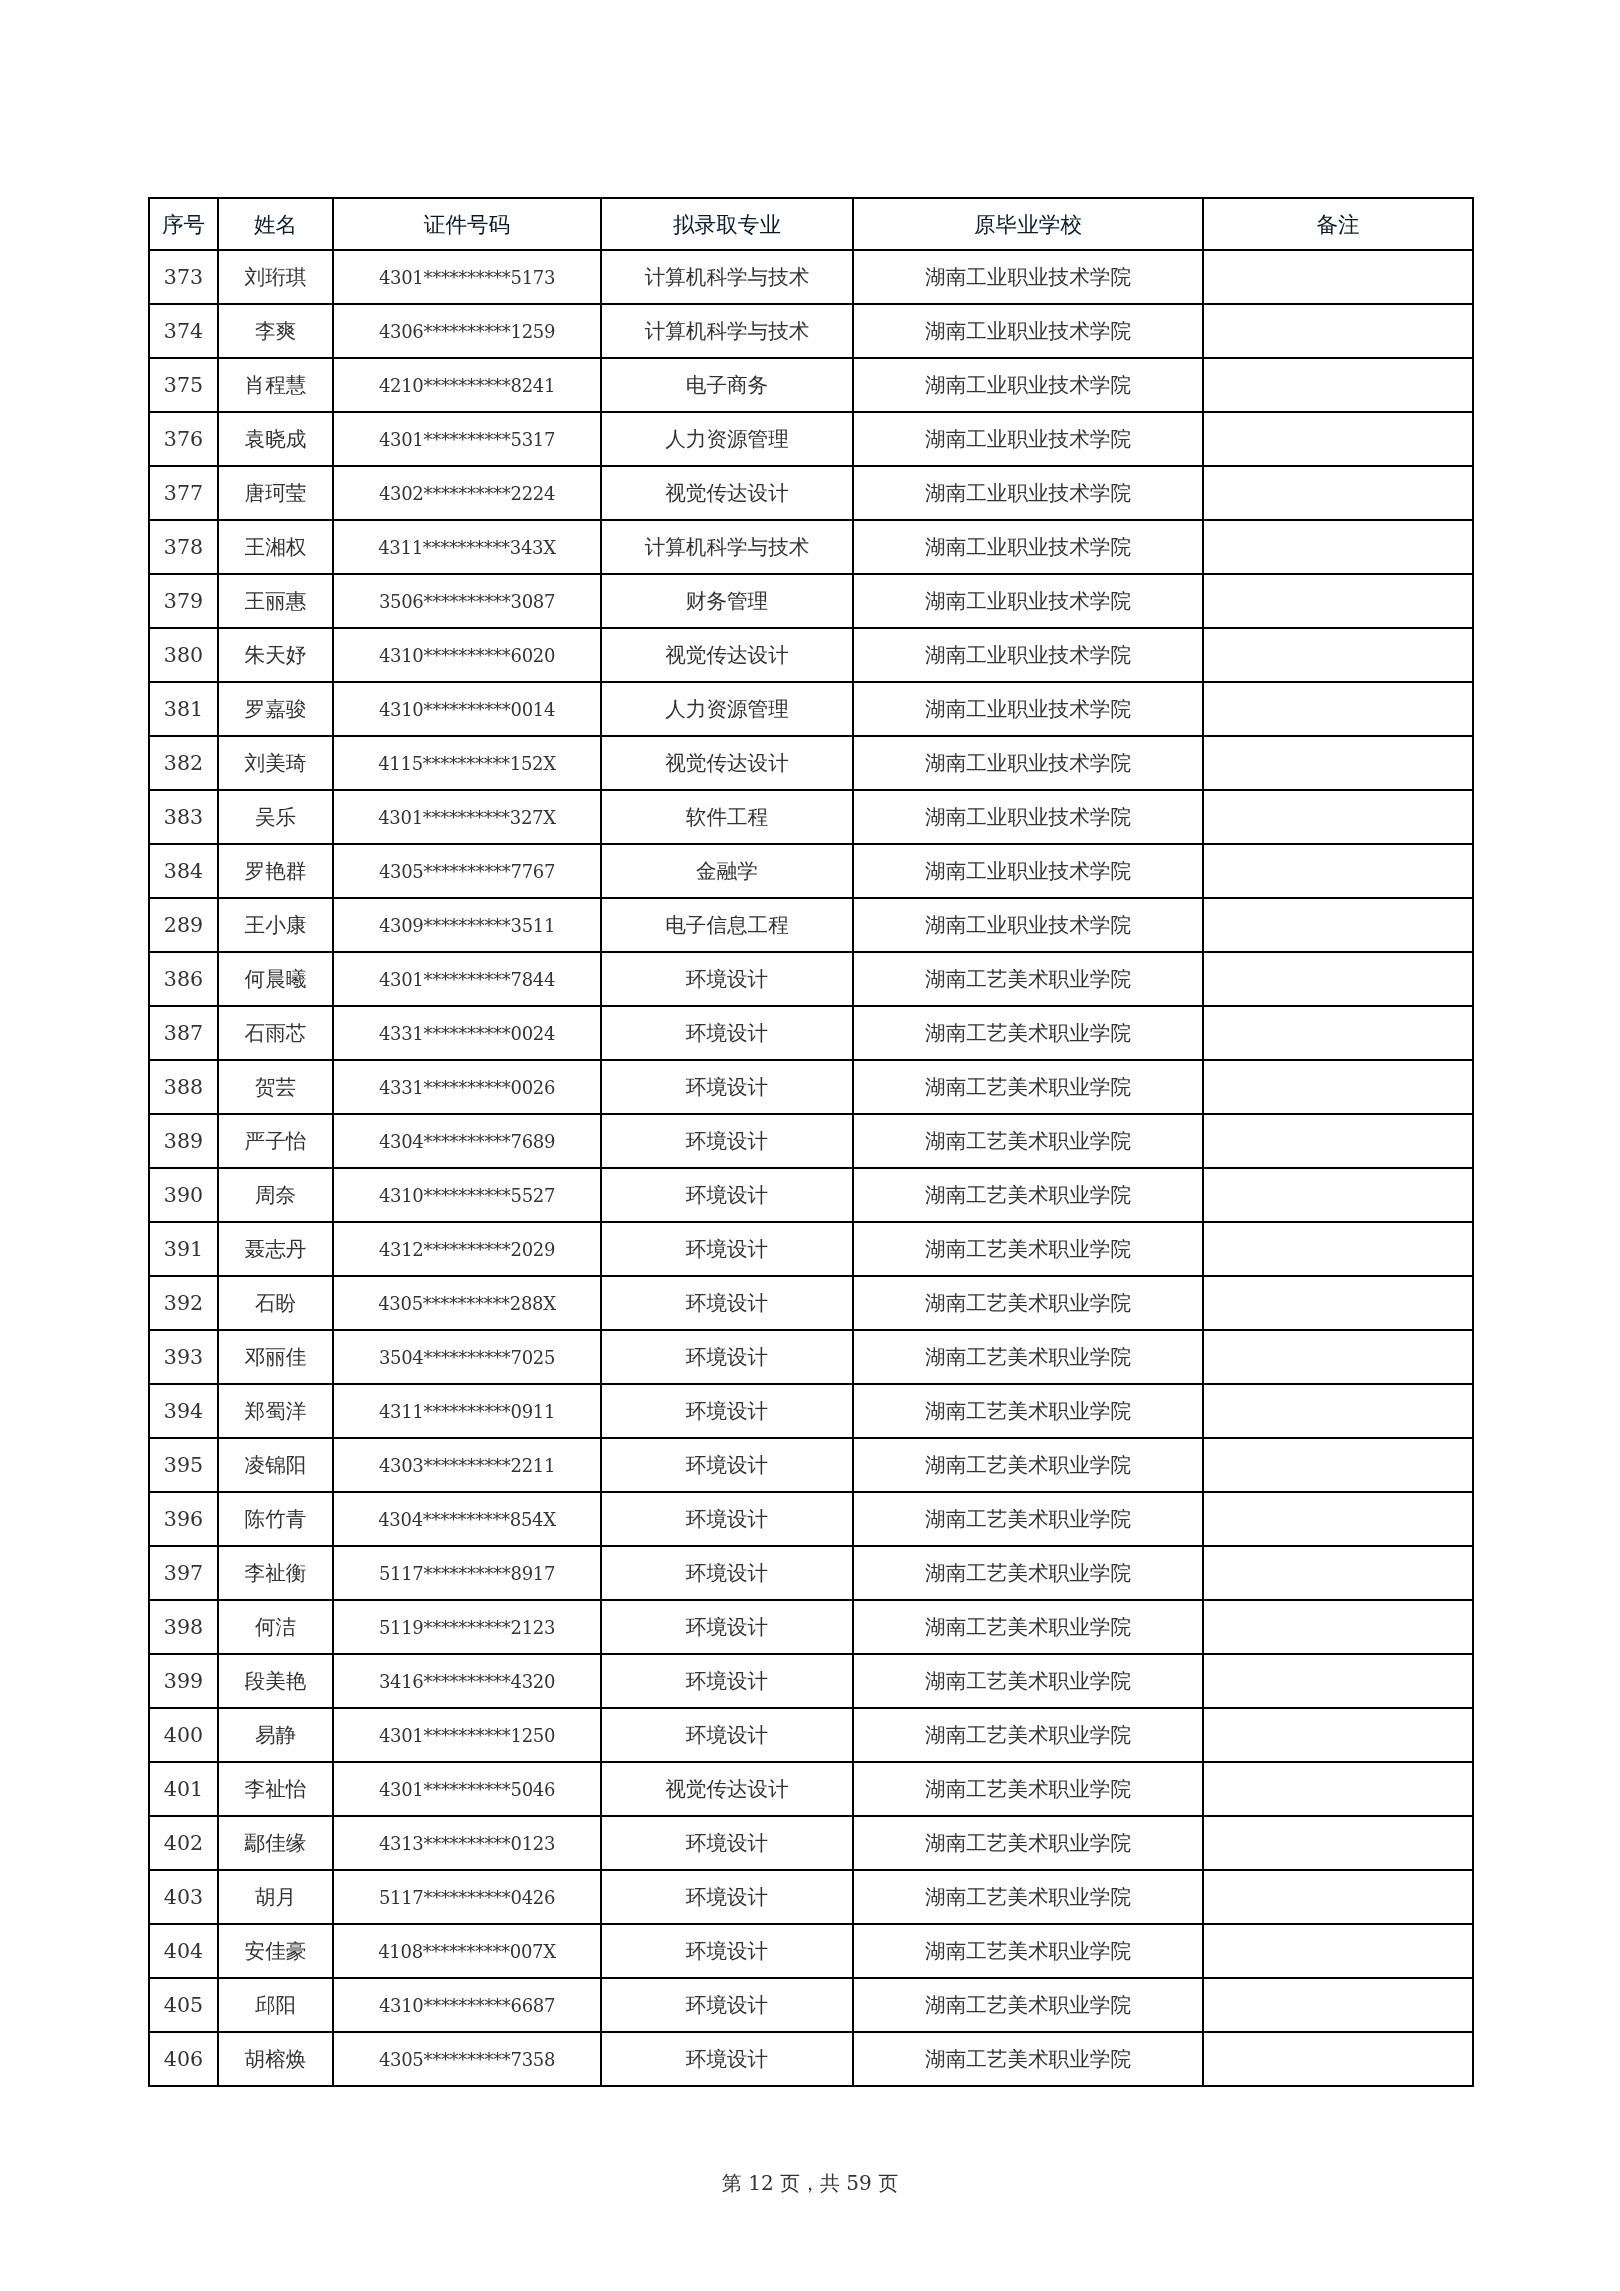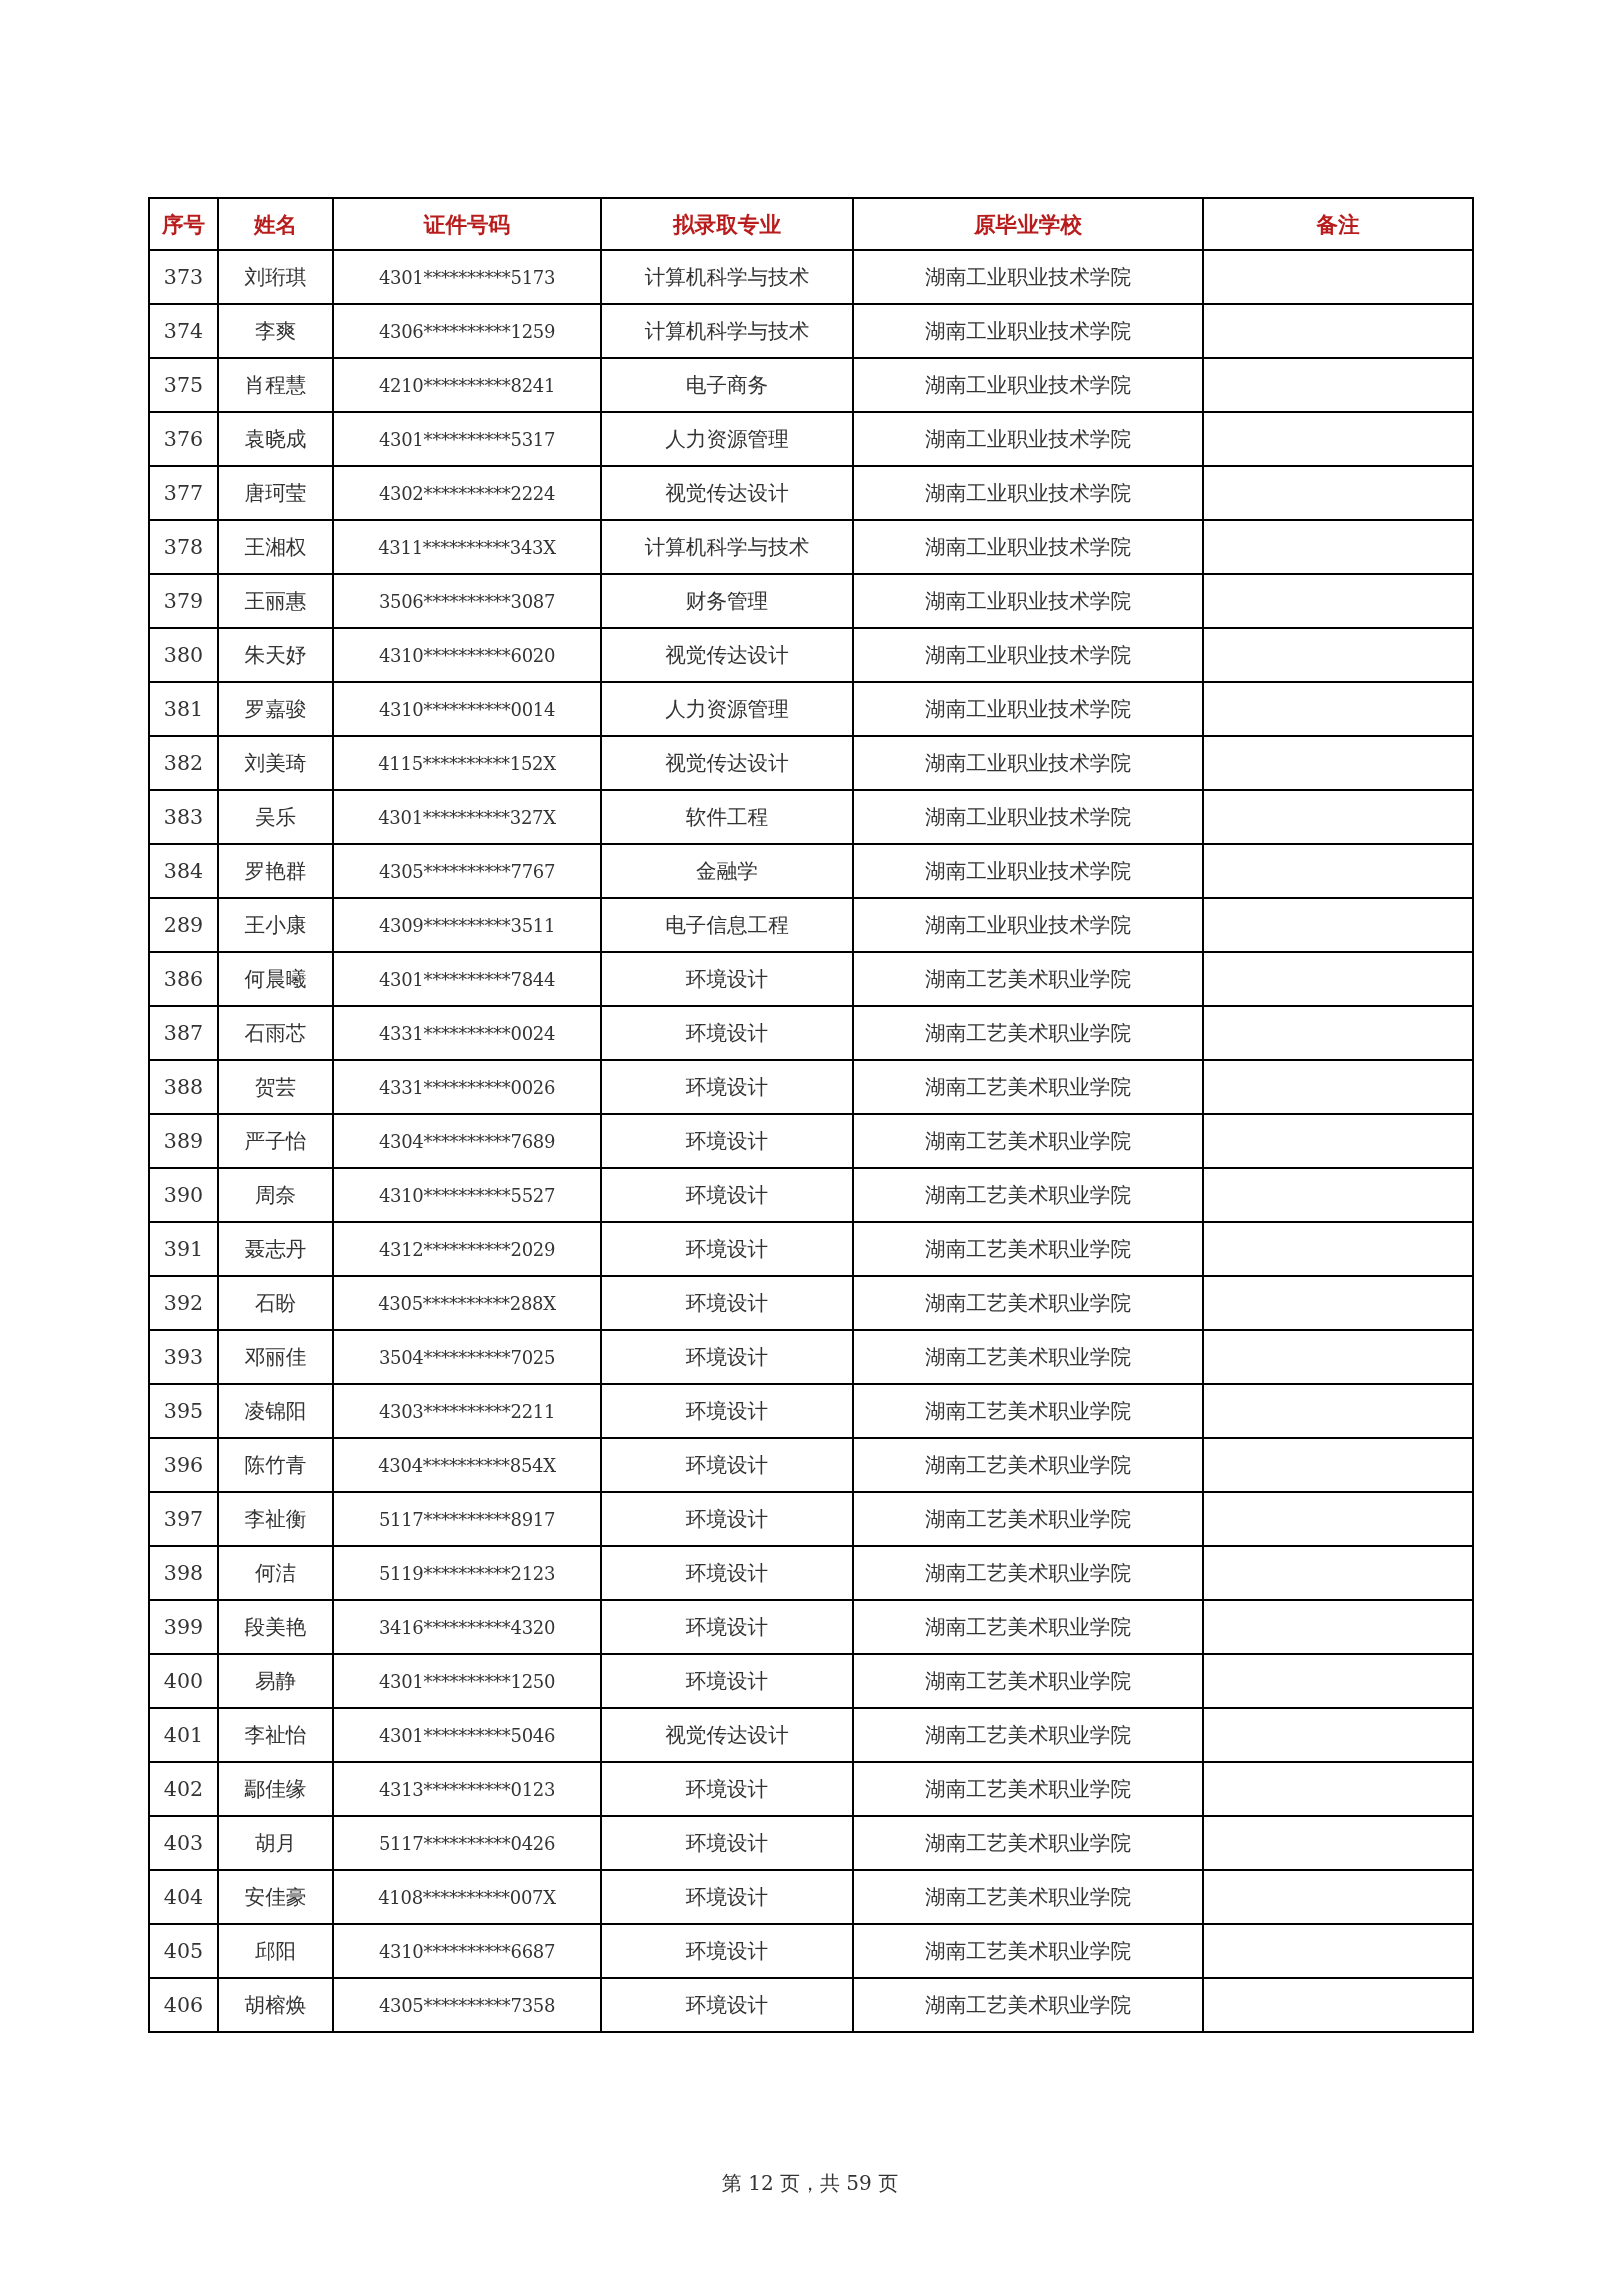--- a/index.html
+++ b/index.html
@@ -1,19 +1,19 @@
 <!DOCTYPE html>
 <html><head>
 <meta charset="utf-8">
 <style>
   html, body { margin:0; padding:0; background:#ffffff; }
   body { width:1620px; height:2292px; position:relative; font-family:"DejaVu Serif","Liberation Serif",serif; color:#222; }
   .table { position:absolute; left:148px; top:197px; width:1322px; border-collapse:collapse; table-layout:fixed; }
   .table td, .table th { border:2px solid #000; text-align:center; vertical-align:middle; padding:0; overflow:hidden; white-space:nowrap; }
-  .table th { height:50px; font-size:21.6px; font-weight:bold; font-family:"DejaVu Sans","Liberation Sans",sans-serif; color:#b91c1c; }
+  .table th { height:50px; font-size:21.6px; font-weight:normal; font-family:"DejaVu Sans","Liberation Sans",sans-serif; color:#0f172a; }
   .table td { height:52px; font-size:20.6px; color:#333; }
   .table td.idno { font-size:18px; letter-spacing:-0.3px; }
   .footer { position:absolute; left:0; width:1620px; top:2170px; text-align:center; font-size:20px; color:#333; }
 </style>
 </head>
 <body>
 
 <table class="table">
   <colgroup>
     <col style="width:69px">
@@ -196,20 +196,28 @@
       </tr>
       <tr>
         <td>393</td>
         <td>邓丽佳</td>
         <td class="idno">3504**********7025</td>
         <td>环境设计</td>
         <td>湖南工艺美术职业学院</td>
         <td></td>
       </tr>
       <tr>
+        <td>394</td>
+        <td>郑蜀洋</td>
+        <td class="idno">4311**********0911</td>
+        <td>环境设计</td>
+        <td>湖南工艺美术职业学院</td>
+        <td></td>
+      </tr>
+      <tr>
         <td>395</td>
         <td>凌锦阳</td>
         <td class="idno">4303**********2211</td>
         <td>环境设计</td>
         <td>湖南工艺美术职业学院</td>
         <td></td>
       </tr>
       <tr>
         <td>396</td>
         <td>陈竹青</td>

